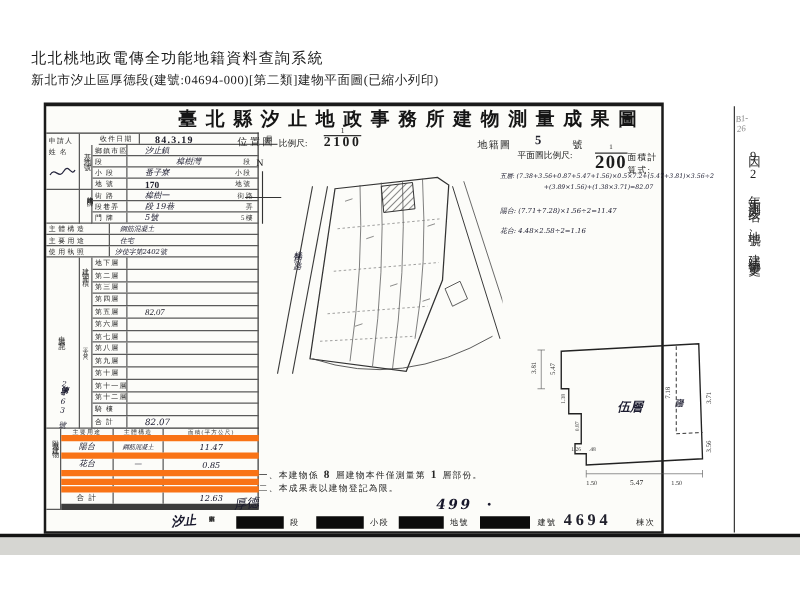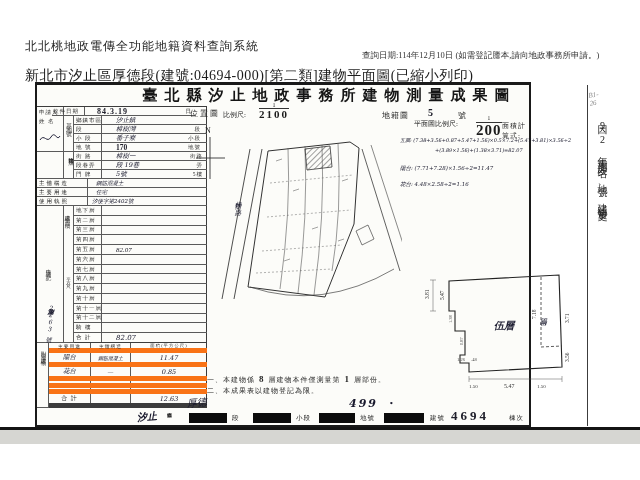--- a/index.html
+++ b/index.html
@@ -35,52 +35,51 @@
   .frac .fn{font-size:6px;display:block;border-bottom:1px solid #333;padding:0 4px;}
   .frac .fd{display:block;font-weight:bold;}
   .footlbl{font-size:6.5px;letter-spacing:1px;color:#222;white-space:nowrap;}
 </style>
 </head>
 <body>
 
 <div class="page">
 
   <div class="abs" style="left:25px;top:38px;font-size:12px;letter-spacing:1px;">北北桃地政電傳全功能地籍資料查詢系統</div>
-  <div class="abs" style="left:25px;top:67px;font-size:14px;letter-spacing:.5px;">新北市汐止區厚德段(建號:04694-000)[第二類]建物平面圖(已縮小列印)</div>
-  <div class="abs" style="left:362px;top:50px;font-size:8.5px;color:#333;">查詢日期:114年12月10日 (如需登記謄本,請向地政事務所申請。)</div>
+  <div class="abs" style="left:25px;top:57px;font-size:10px;letter-spacing:.5px;">新北市汐止區厚德段(建號:04694-000)[第二類]建物平面圖(已縮小列印)</div>
 
   <div class="scan">
 
     <div class="abs doc-title">臺北縣汐止地政事務所建物測量成果圖</div>
     <div class="abs" style="left:552px;top:6px;font-size:7px;color:#8a8a8a;transform:rotate(-8deg);font-style:italic;">B1-26</div>
 
     <div class="ltable">
 
       <div class="abs cellb cellr" style="left:0;top:0;width:27px;height:45px;">
         <div class="abs lbl" style="left:2px;top:2px;">申請人</div>
         <div class="abs lbl" style="left:2px;top:11px;">姓 名</div>
         <svg class="abs" style="left:1px;top:24px;" width="24" height="16" viewBox="0 0 24 16">
           <path d="M2,9 C6,2 9,13 13,6 S19,11 22,5" fill="none" stroke="#26263d" stroke-width="1"></path>
         </svg>
       </div>
 
-      <div class="abs cellb" style="left:15px;top:0;width:143px;height:9px;display:flex;align-items:center;">
+      <div class="abs cellb" style="left:42px;top:0;width:143px;height:9px;display:flex;align-items:center;">
         <div class="cellr lbl" style="width:33px;height:100%;display:flex;align-items:center;padding-left:1px;">收件日期</div>
         <div class="pv" style="font-size:8px;font-weight:bold;letter-spacing:1px;padding-left:12px;">84.3.19</div>
         <div class="lbl" style="margin-left:auto;padding-right:3px;">日</div>
       </div>
 
       <div class="abs cellb cellr vert" style="left:27px;top:9px;width:10px;height:36px;font-size:6px;letter-spacing:4px;padding-top:2px;">基地號</div>
       <div class="abs" style="left:37px;top:9px;width:133px;height:36px;">
         <div class="frow" style="height:9px;">
           <div class="flab">鄉鎮市區</div>
           <div class="fval hand">汐止鎮</div>
           <div class="lbl" style="margin-right:6px;"></div>
         </div>
-        <div class="frow" style="height:9px;">
+        <div class="frow" style="height:9px;gap:25px;">
           <div class="flab">段</div>
           <div class="fval hand">樟樹灣</div>
           <div class="lbl" style="margin-right:6px;">段</div>
         </div>
         <div class="frow" style="height:9px;">
           <div class="flab">小 段</div>
           <div class="fval hand">番子寮</div>
           <div class="lbl" style="margin-right:6px;">小段</div>
         </div>
         <div class="frow" style="height:9px;">

